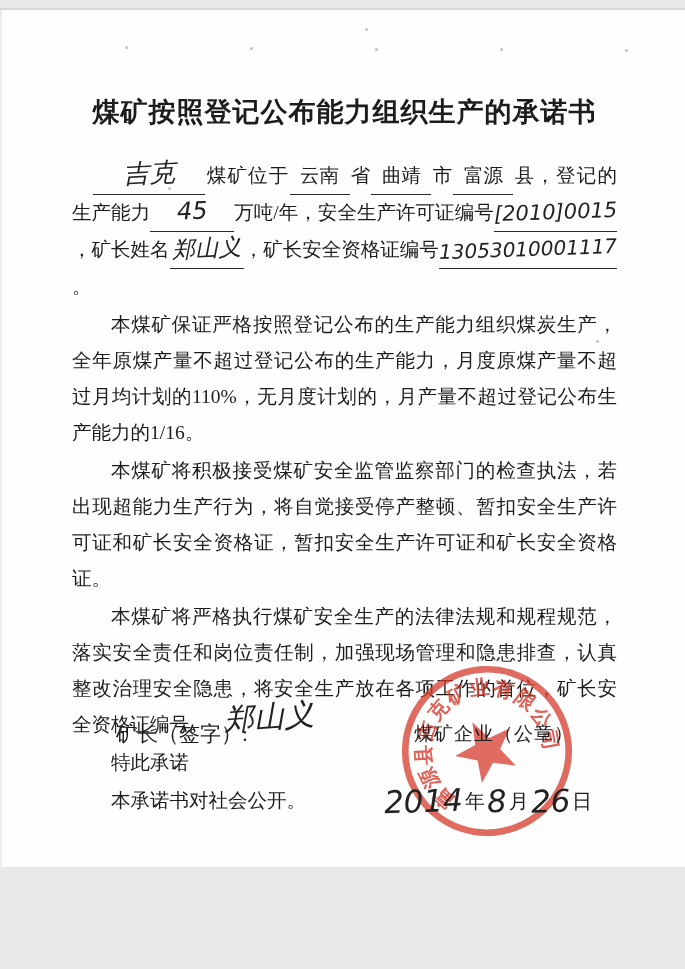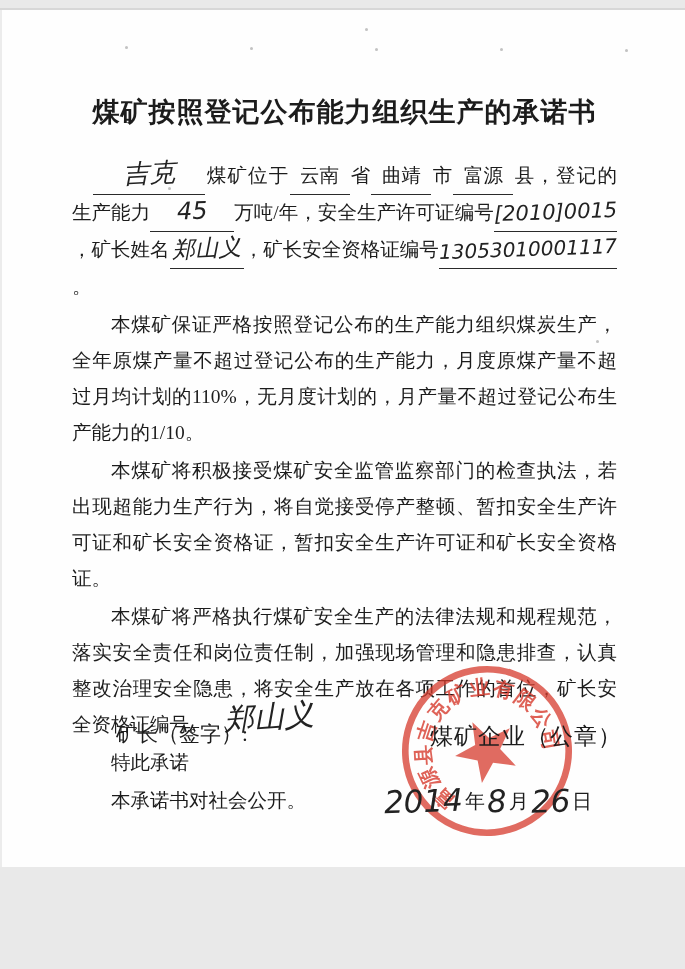--- a/index.html
+++ b/index.html
@@ -64,22 +64,22 @@
     font-size:30px;
     transform:rotate(-4deg);
   }
   .seal-wrap{
     position:absolute;left:392px;top:648px;
     width:190px;height:190px;
     opacity:.88;
     filter:blur(.3px);
   }
   .sig-right{
-    position:absolute;left:430px;top:713px;
-    font-size:23px;
+    position:absolute;left:414px;top:713px;
+    font-size:19px;
     letter-spacing:1px;
     z-index:3;
     text-align:center;
   }
   .date-row{
     position:absolute;left:384px;top:778px;
     font-size:20px;
     z-index:3;
     white-space:nowrap;
   }
@@ -116,21 +116,21 @@
   <div class="speck" style="left:365px;top:20px"></div>
   <div class="speck" style="left:596px;top:332px"></div>
   <div class="speck" style="left:168px;top:179px"></div>
 
   <div class="content">
 
     <h1 class="doc-title">煤矿按照登记公布能力组织生产的承诺书</h1>
 
     <p class="para indent1"><span class="fill w-mine"><span class="hw r2" style="font-size:26px">吉克</span></span><span>煤矿位于</span><span class="fill w-geo">云南</span><span>省</span><span class="fill w-geo">曲靖</span><span>市</span><span class="fill w-geo">富源</span><span>县，登记的生产能力</span><span class="fill w-cap"><span class="hw r1" style="font-size:24px">45</span></span><span>万吨/年，安全生产许可证编号</span><span class="fill w-lic"><span class="hw r1" style="font-size:21px">[2010]0015</span></span><span>，矿长姓名</span><span class="fill w-name"><span class="hw r2" style="font-size:23px">郑山义</span></span><span>，矿长安全资格证编号</span><span class="fill w-cert"><span class="hw r1" style="font-size:20px">13053010001117</span></span><span>。</span></p>
 
-    <p class="para indent2">本煤矿保证严格按照登记公布的生产能力组织煤炭生产，全年原煤产量不超过登记公布的生产能力，月度原煤产量不超过月均计划的110%，无月度计划的，月产量不超过登记公布生产能力的1/10。</p>
+    <p class="para indent2">本煤矿保证严格按照登记公布的生产能力组织煤炭生产，全年原煤产量不超过登记公布的生产能力，月度原煤产量不超过月均计划的110%，无月度计划的，月产量不超过登记公布生产能力的1/16。</p>
 
     <p class="para indent2">本煤矿将积极接受煤矿安全监管监察部门的检查执法，若出现超能力生产行为，将自觉接受停产整顿、暂扣安全生产许可证和矿长安全资格证，暂扣安全生产许可证和矿长安全资格证。</p>
 
     <p class="para indent2">本煤矿将严格执行煤矿安全生产的法律法规和规程规范，落实安全责任和岗位责任制，加强现场管理和隐患排查，认真整改治理安全隐患，将安全生产放在各项工作的首位，矿长安全资格证编号。</p>
 
     <p class="para indent2">特此承诺</p>
 
     <p class="para indent2">本承诺书对社会公开。</p>
 
   </div>

